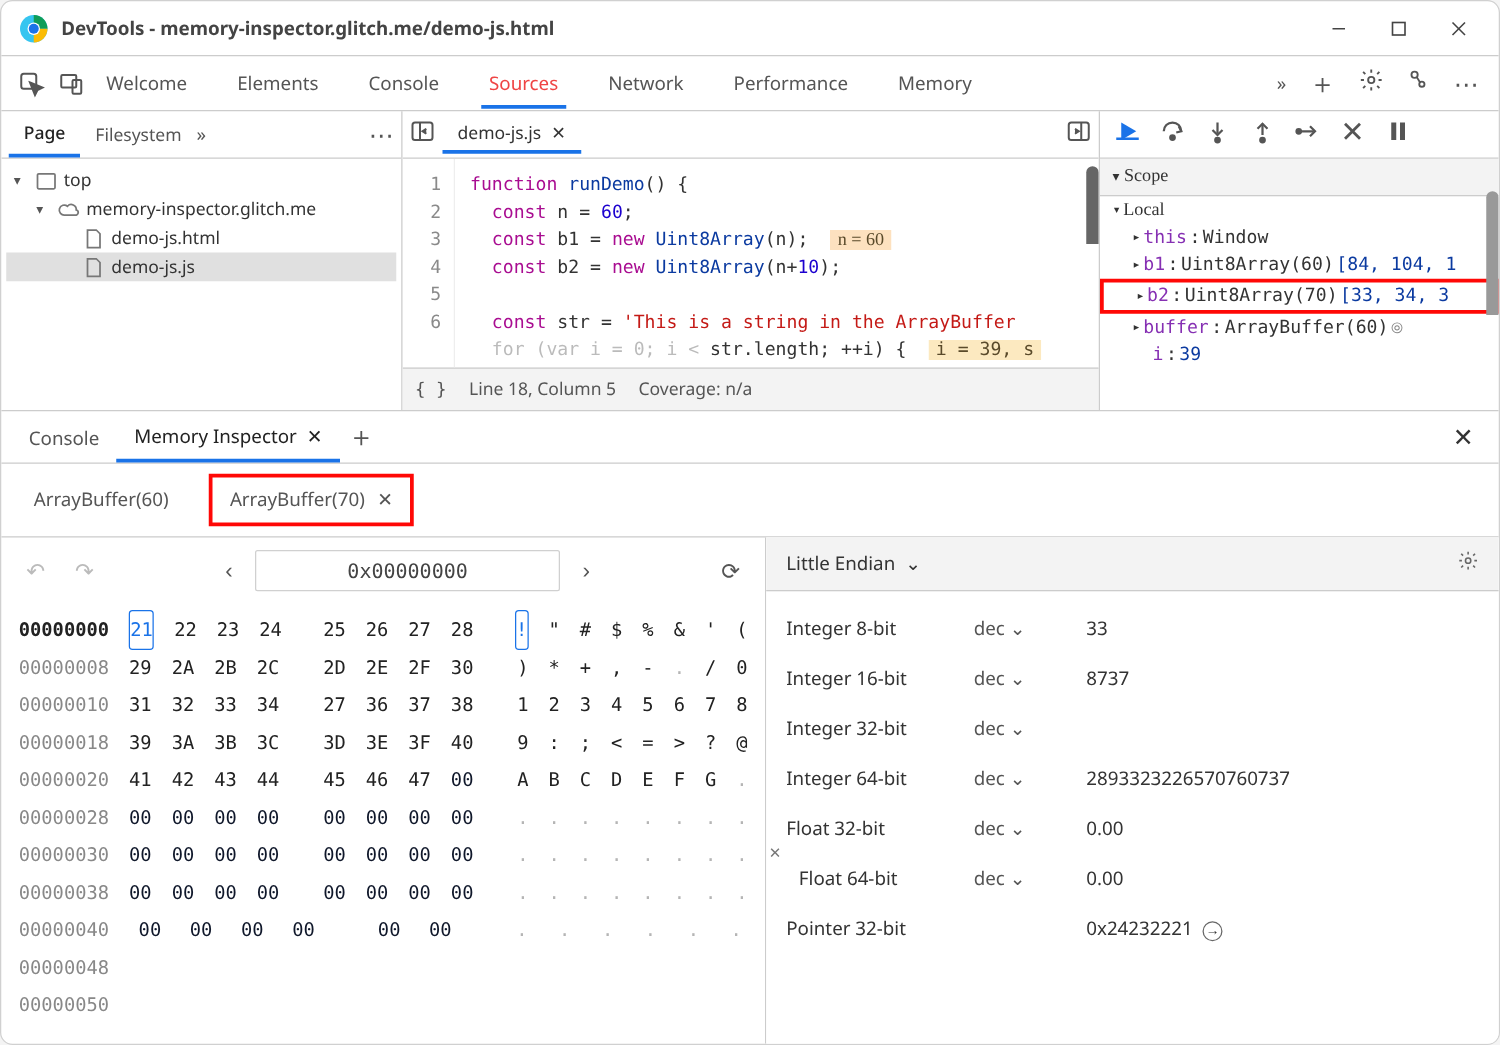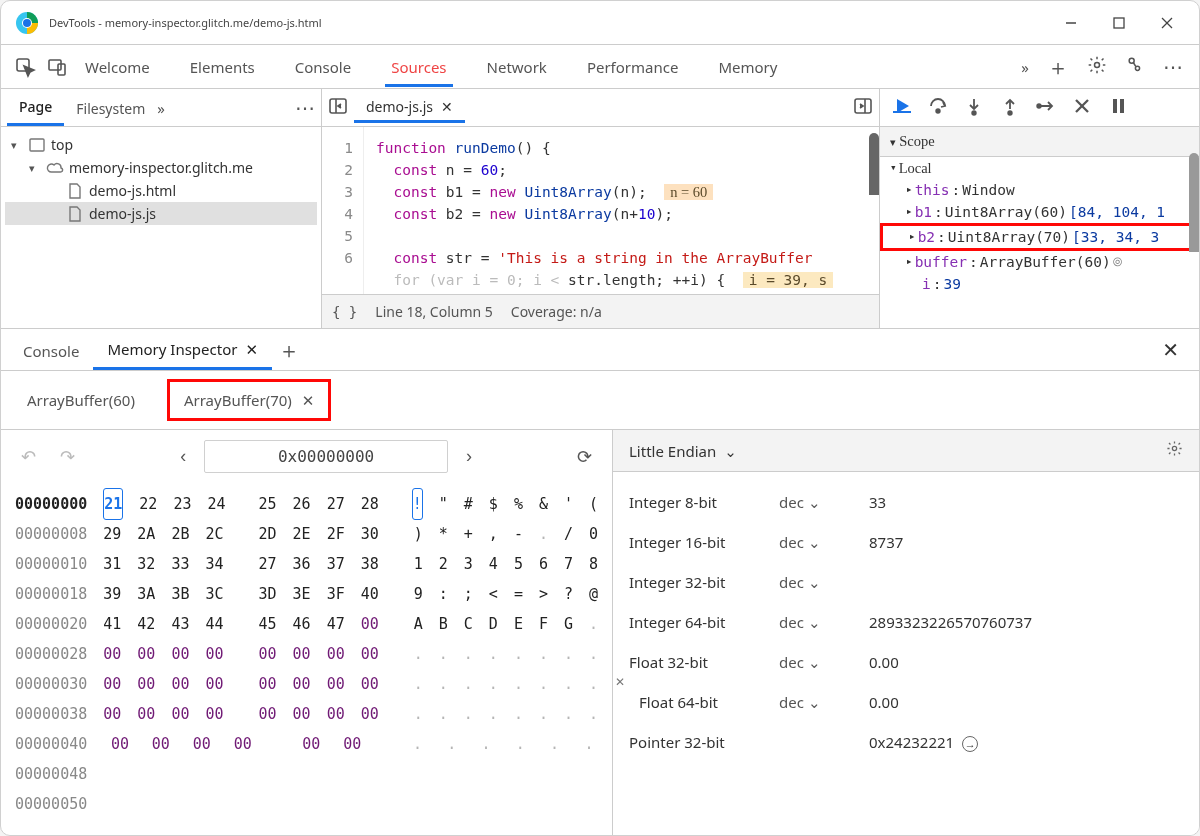--- a/index.html
+++ b/index.html
@@ -22,21 +22,21 @@
     --highlight-red:#ff0806;
   }
   *{box-sizing:border-box;}
   html,body{margin:0;padding:0;font-family:"Segoe UI",system-ui,sans-serif;font-size:14px;color:var(--fg);background:#f4f4f4;}
   .window{width:1200px;height:836px;background:var(--bg);border:1px solid #d0d0d0;border-radius:10px;overflow:hidden;display:flex;flex-direction:column;position:relative;}
 
   
   .titlebar{height:44px;display:flex;align-items:center;padding:0 8px;border-bottom:1px solid var(--border);}
   .titlebar .logo{width:24px;height:24px;border-radius:50%;margin:0 10px 0 6px;display:flex;align-items:center;justify-content:center;}
   .titlebar .logo svg{display:block}
-  .titlebar .title{flex:1;font-size:11px;color:#444;}
+  .titlebar .title{flex:1;font-size:15px;color:#444;font-weight:bold;}
   .winbtn{width:48px;height:44px;display:flex;align-items:center;justify-content:center;color:#444;}
   .winbtn svg{width:12px;height:12px;stroke:#444;}
 
   
   .toptabs{height:44px;display:flex;align-items:center;padding:0 8px;border-bottom:1px solid var(--border);}
   .iconbtn{width:32px;height:32px;display:flex;align-items:center;justify-content:center;color:#555;border-radius:4px;}
   .tabnav{display:flex;align-items:center;gap:28px;margin-left:6px;}
   .tabnav span{color:#555;font-size:15px;padding:10px 6px;}
   .tabnav span.active{color:#ef4444;border-bottom:3px solid #1a73e8;padding-bottom:7px}
   .toptabs .spacer{flex:1}
@@ -95,22 +95,22 @@
   .memtab.active{border:3px solid var(--highlight-red);}
   .meminspect{flex:1;display:grid;grid-template-columns:612px 1fr;min-height:0;}
   .memleft{display:flex;flex-direction:column;border-right:1px solid var(--border);}
   .addrbar{display:flex;align-items:center;gap:12px;padding:10px 14px;}
   .addrbar button{background:none;border:none;font-size:18px;color:#555;cursor:pointer}
   .addrinput{flex:1;text-align:center;font-family:Consolas,monospace;font-size:16px;border:1px solid #d0d0d0;border-radius:2px;padding:6px;color:#444}
   .hexview{padding:6px 14px;font-family:Consolas,monospace;font-size:15px;color:#444;line-height:30px;overflow:auto;}
   .hexrow{display:flex;gap:16px;white-space:nowrap;align-items:center;height:30px;}
   .hexaddr{width:92px;color:var(--hex-muted)}
   .hexcell{width:30px;text-align:center;color:#222}
-  .hexcell.muted{color:#701a75}
-  .hexcell.sel{border:1px solid #1a73e8;border-radius:3px;color:#1a73e8;font-weight:700}
+  .hexcell.muted{color:#0f172a}
+  .hexcell.sel{border:1px solid #1a73e8;border-radius:3px;color:#1a73e8;font-weight:400}
   .asciisep{width:14px}
   .asc{width:22px;text-align:center;color:#222}
   .asc.muted{color:#b5b5b5}
   .asc.sel{border:1px solid #1a73e8;border-radius:3px;color:#1a73e8;}
   .hexgap{width:14px}
 
   .valpane{display:flex;flex-direction:column;background:#fff;}
   .valhdr{background:var(--panel);border-bottom:1px solid var(--border);padding:10px 16px;display:flex;align-items:center;gap:8px;font-size:15px;}
   .valrows{padding:10px 16px;}
   .valrow{display:grid;grid-template-columns:150px 90px 1fr;align-items:center;height:40px;font-size:15px;}

